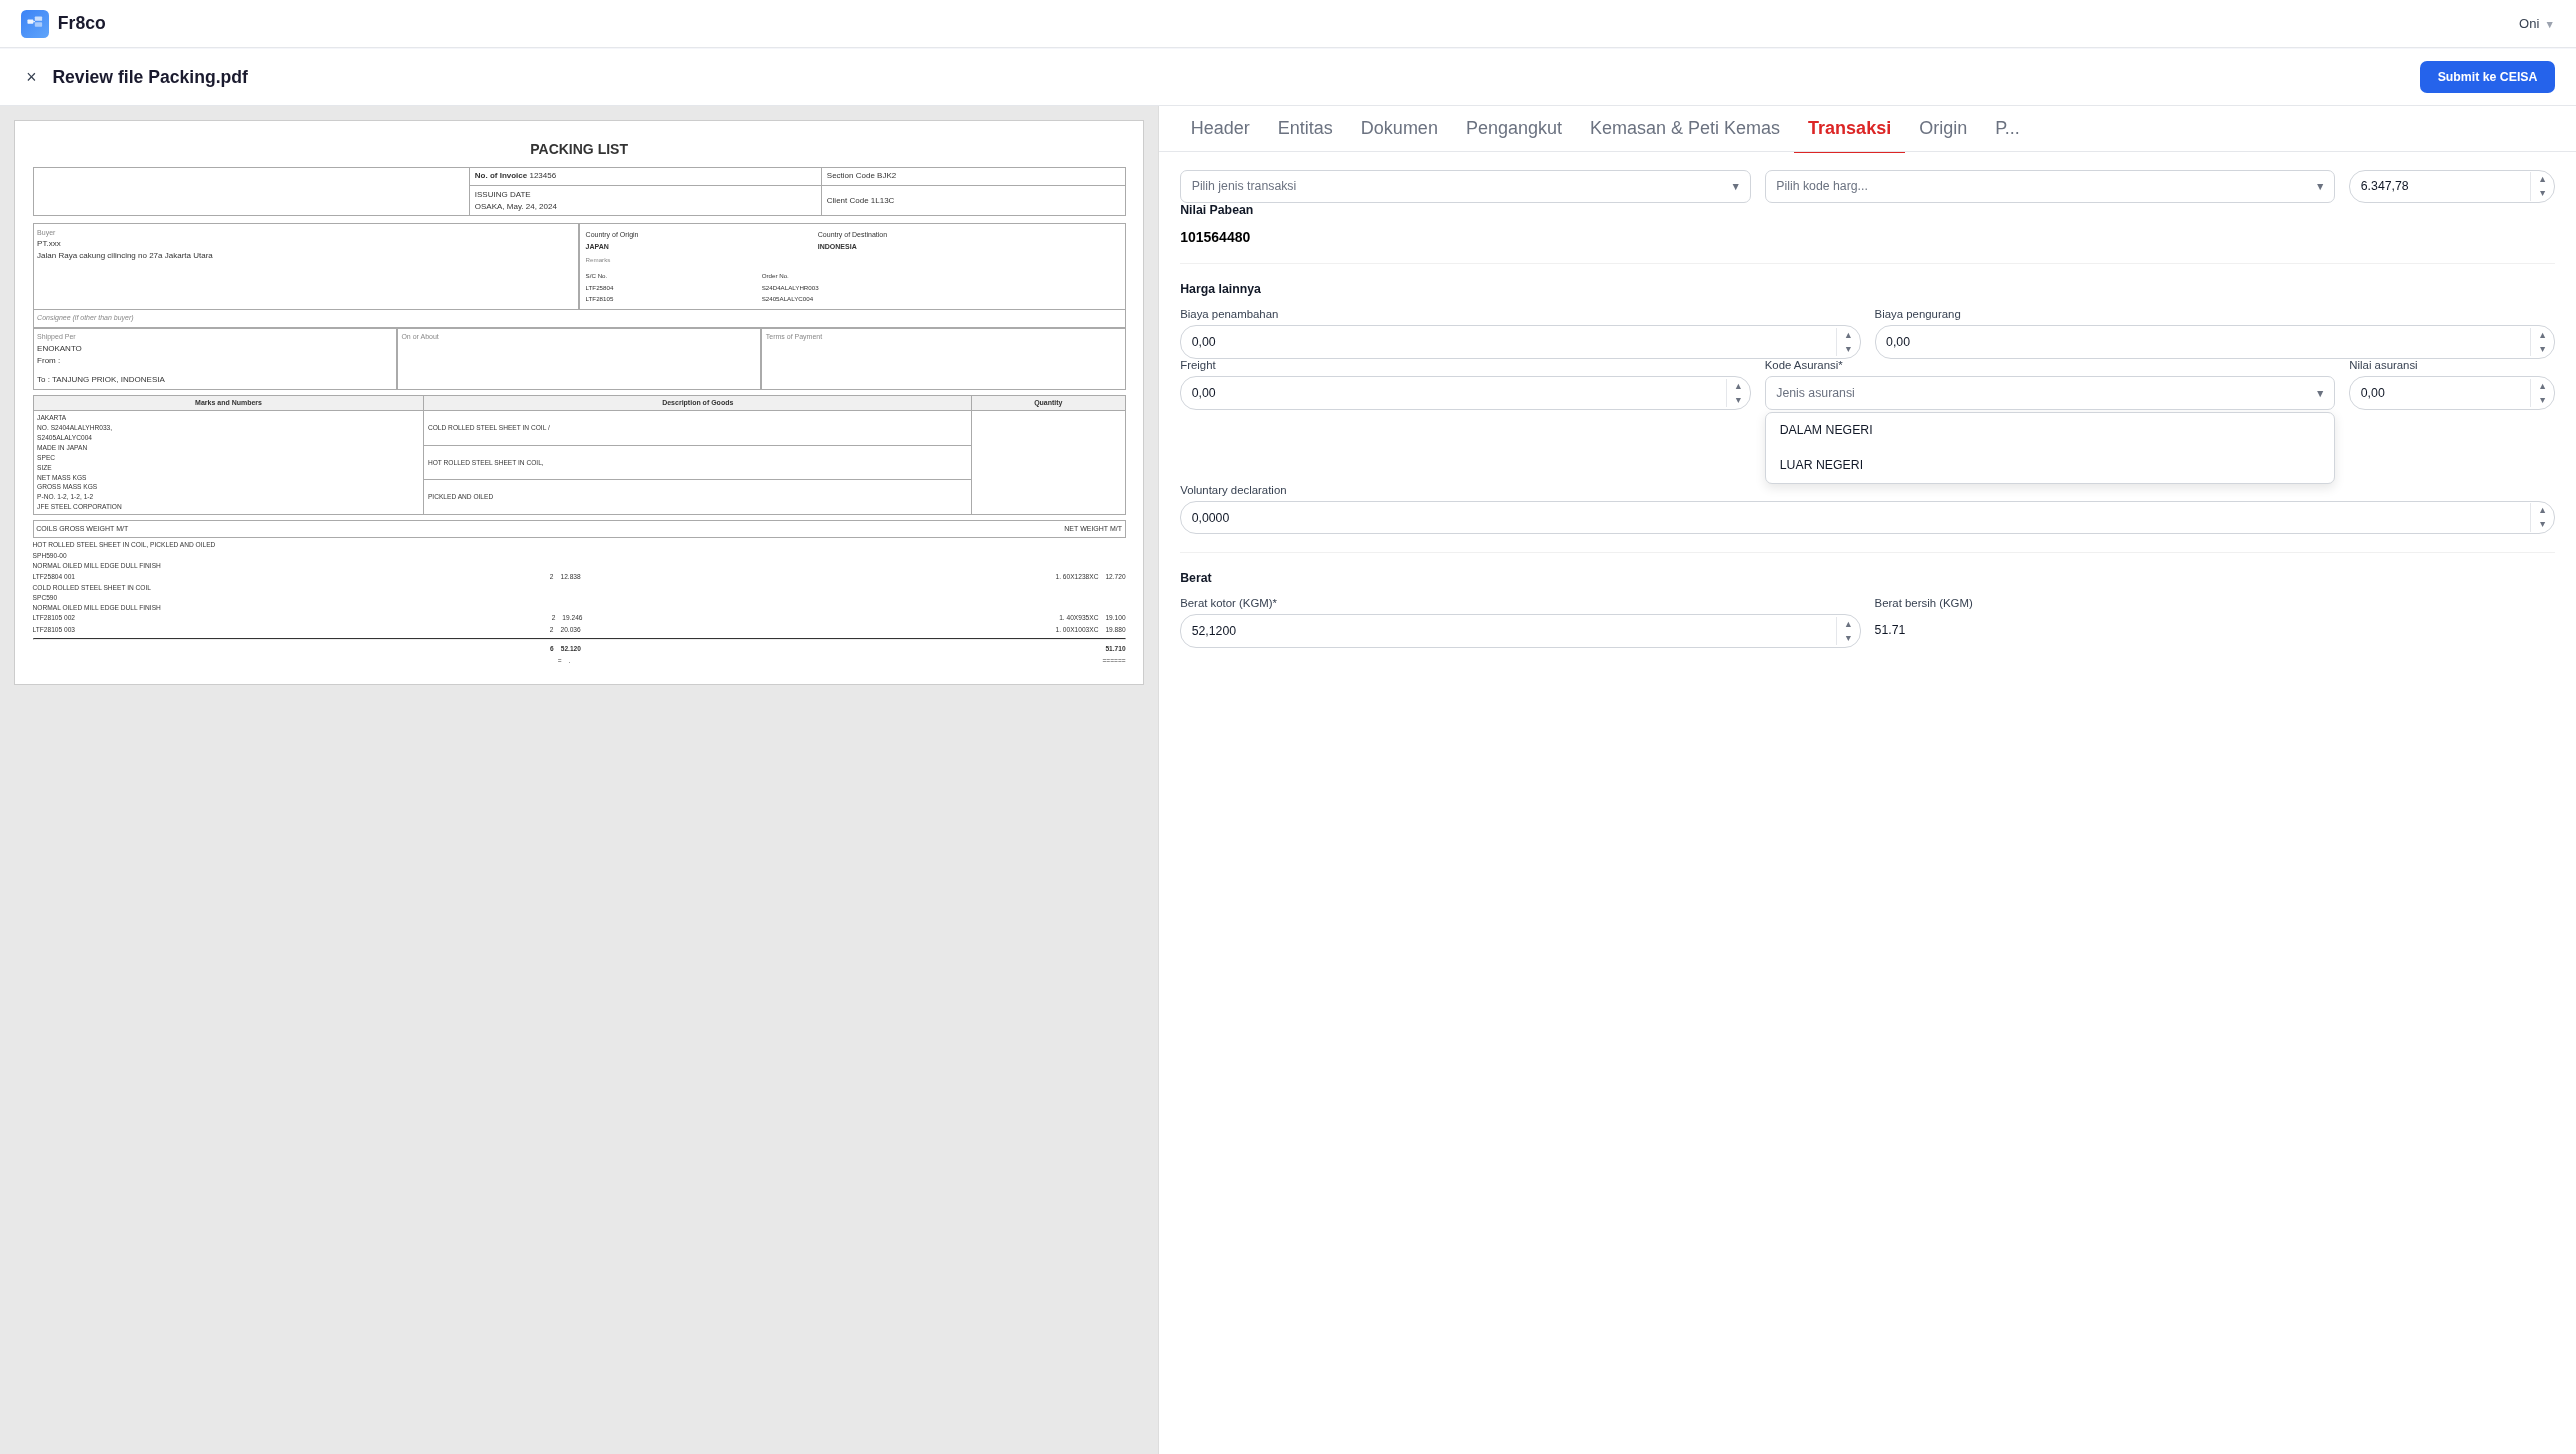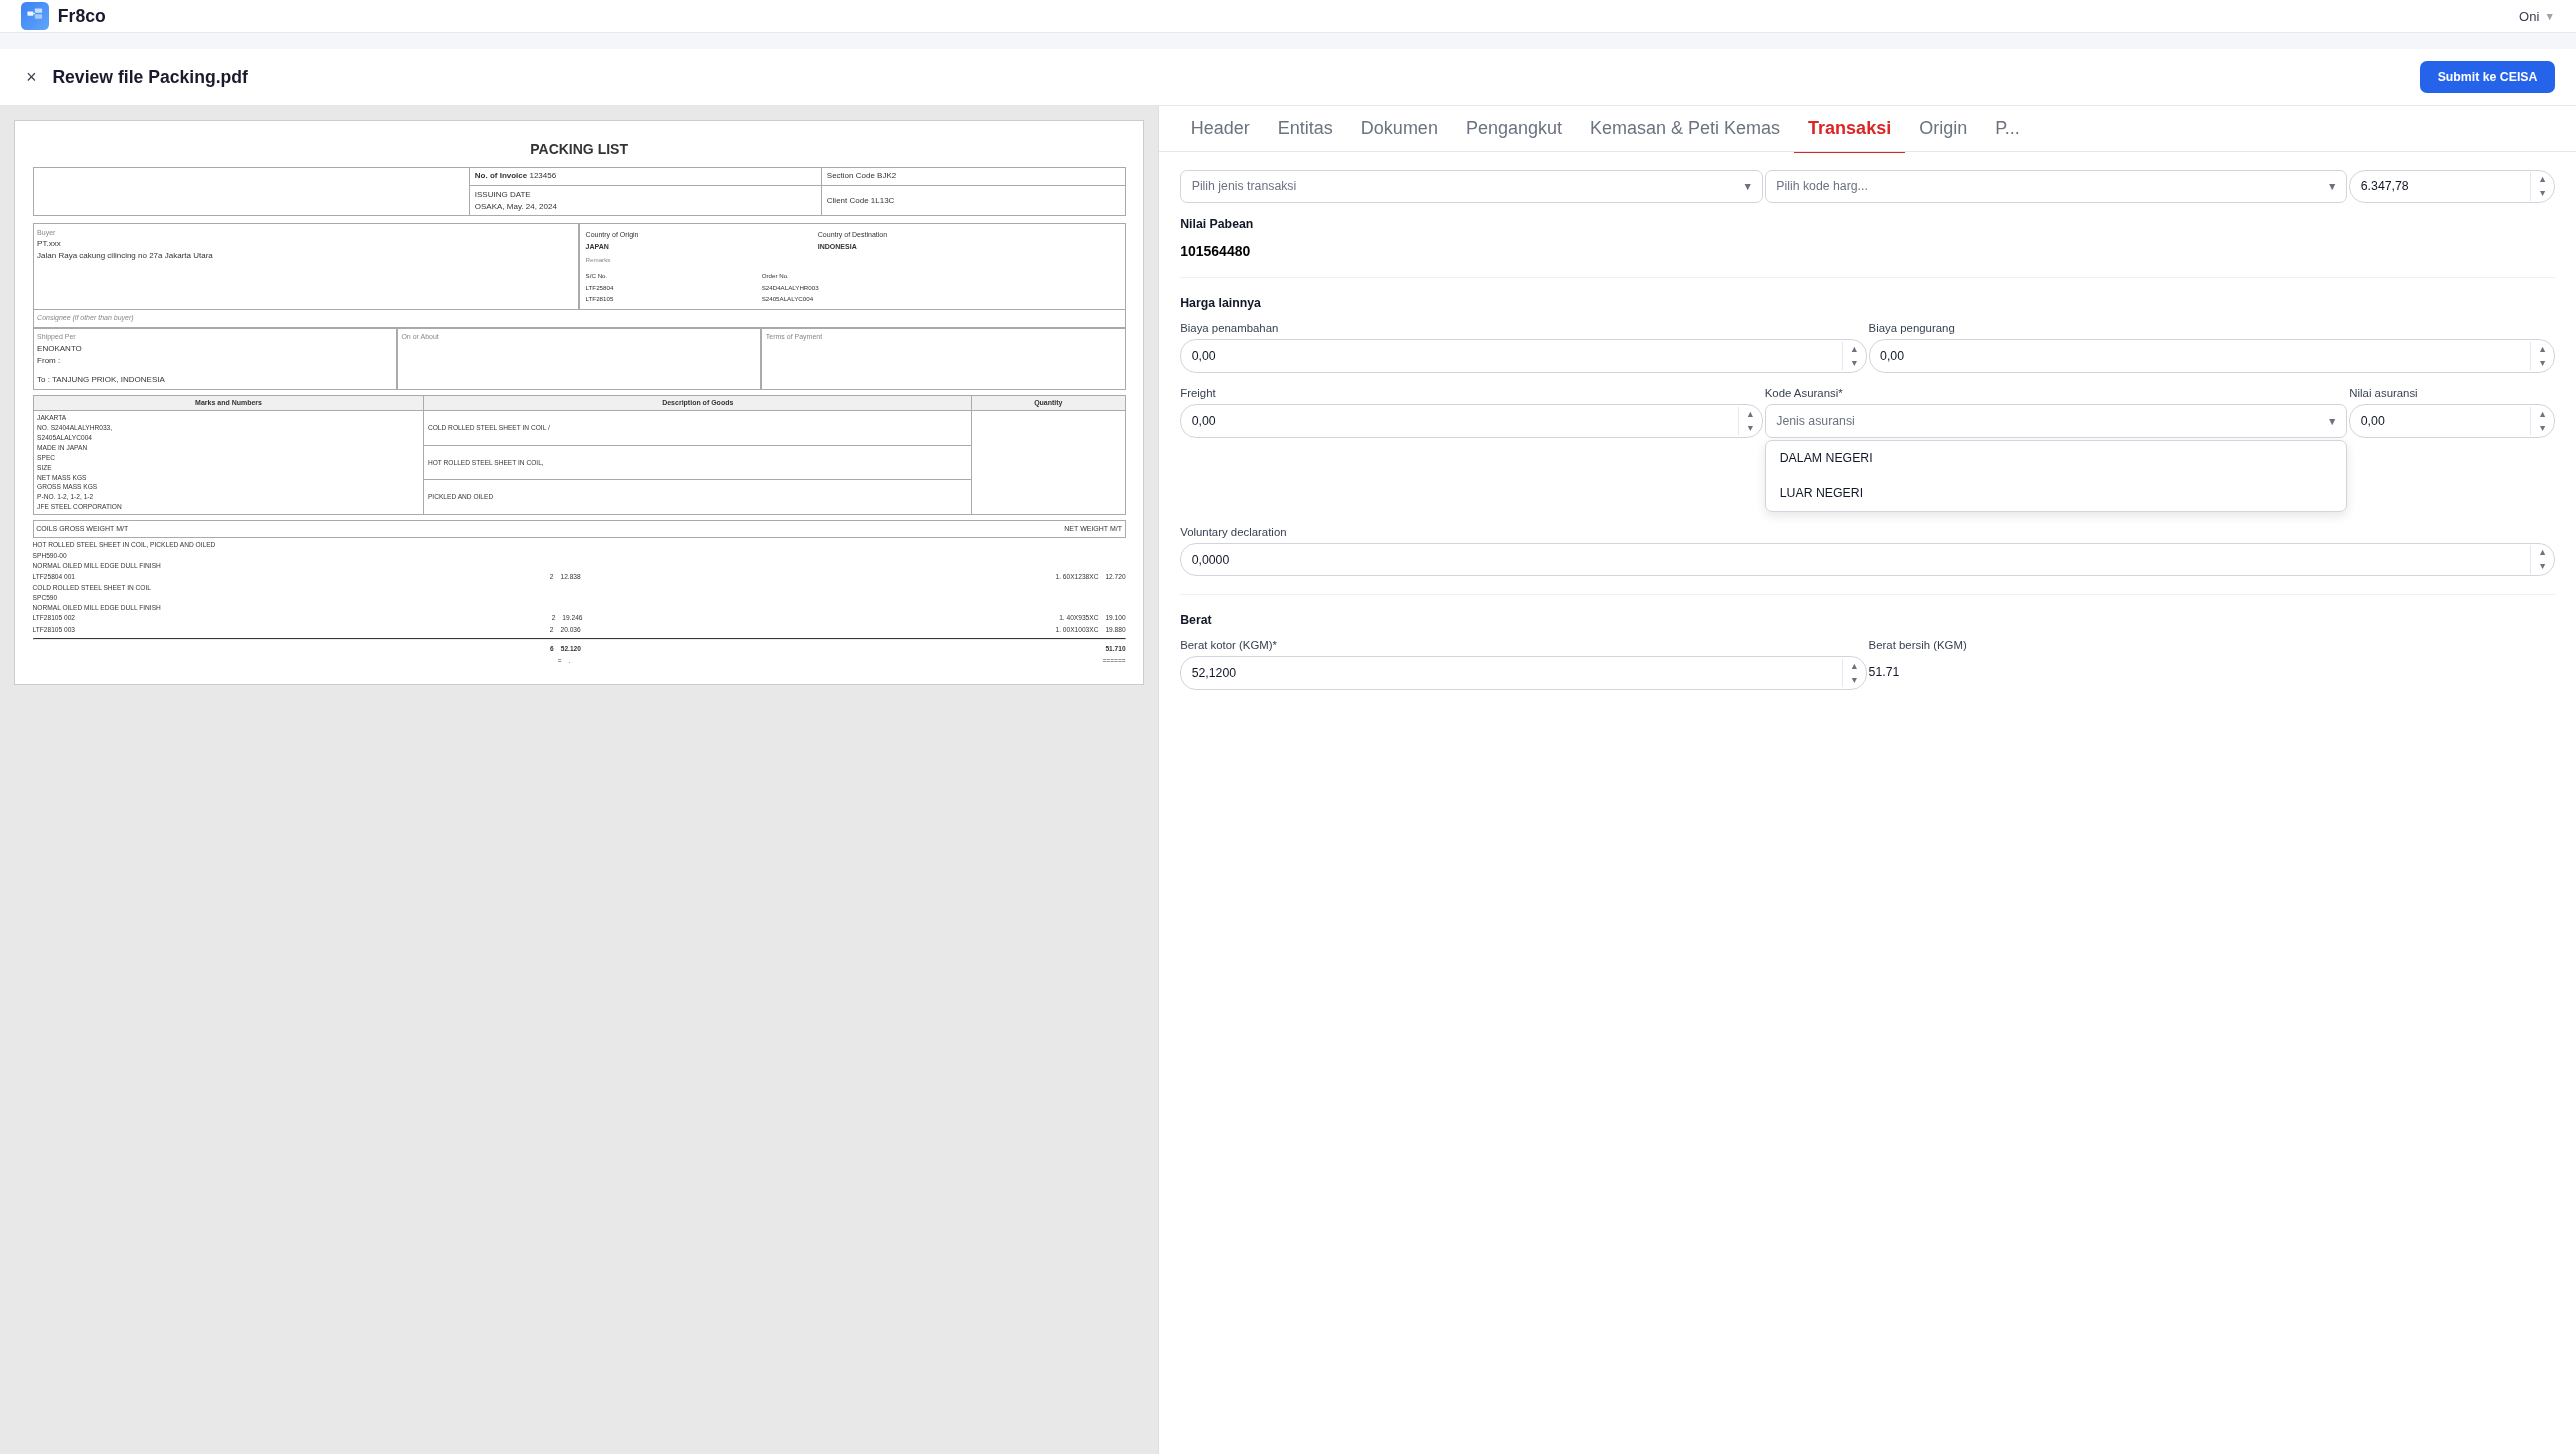--- a/index.html
+++ b/index.html
@@ -1,21 +1,21 @@
 <!DOCTYPE html>
 <html style="font-size:14px"><head>
   <meta charset="utf-8">
   <style>
     * { box-sizing: border-box; margin: 0; padding: 0; }
     body { font-family: -apple-system, BlinkMacSystemFont, 'Segoe UI', sans-serif; background: #f5f6fa; color: #333; font-size: 12.3px; }
 
     
     .navbar {
       display: flex; align-items: center; justify-content: space-between;
-      background: #fff; padding: 0 21px; height: 33px;
+      background: #fff; padding: 0 21px; height: 48px;
       border-bottom: 0.9px solid #e5e7eb; position: fixed; top: 0; left: 0; right: 0; z-index: 100;
     }
     .navbar-logo { display: flex; align-items: center; gap: 8.8px; }
     .logo-icon {
       width: 28px; height: 28px;
       background: linear-gradient(135deg, #3b82f6, #60a5fa);
       border-radius: 5.3px; display: flex; align-items: center; justify-content: center;
     }
     .logo-icon svg { width: 17.6px; height: 17.6px; }
     .logo-text { font-size: 17.6px; font-weight: 700; color: #1a1a2e; }
@@ -74,21 +74,21 @@
     }
     .tab {
       padding: 12.3px 14px; font-size: 18px; font-weight: 500; cursor: pointer;
       color: #6b7280; border-bottom: 1.8px solid transparent; margin-bottom: -1.8px; white-space: nowrap; text-align: right;
     }
     .tab.active { color: #dc2626; border-bottom-color: #dc2626; font-weight: 600; }
 
     
     .form-body { padding: 17.6px 21px; }
 
-    .form-row { display: flex; gap: 2px; margin-bottom: 14px; align-items: flex-start; justify-content: center; }
+    .form-row { display: flex; gap: 14px; align-items: flex-start; justify-content: center; }
     .form-group { flex: 1; }
     .form-group.narrow { flex: 0 0 158px; }
     .form-group.wide { flex: 2; }
 
     .form-label { font-size: 11.4px; font-weight: 500; color: #374151; margin-bottom: 5.3px; display: block; }
 
     .input-wrapper {
       position: relative; display: flex; align-items: center;
       border: 0.9px solid #d1d5db; border-radius: 16px; background: #fff; overflow: hidden;
     }

